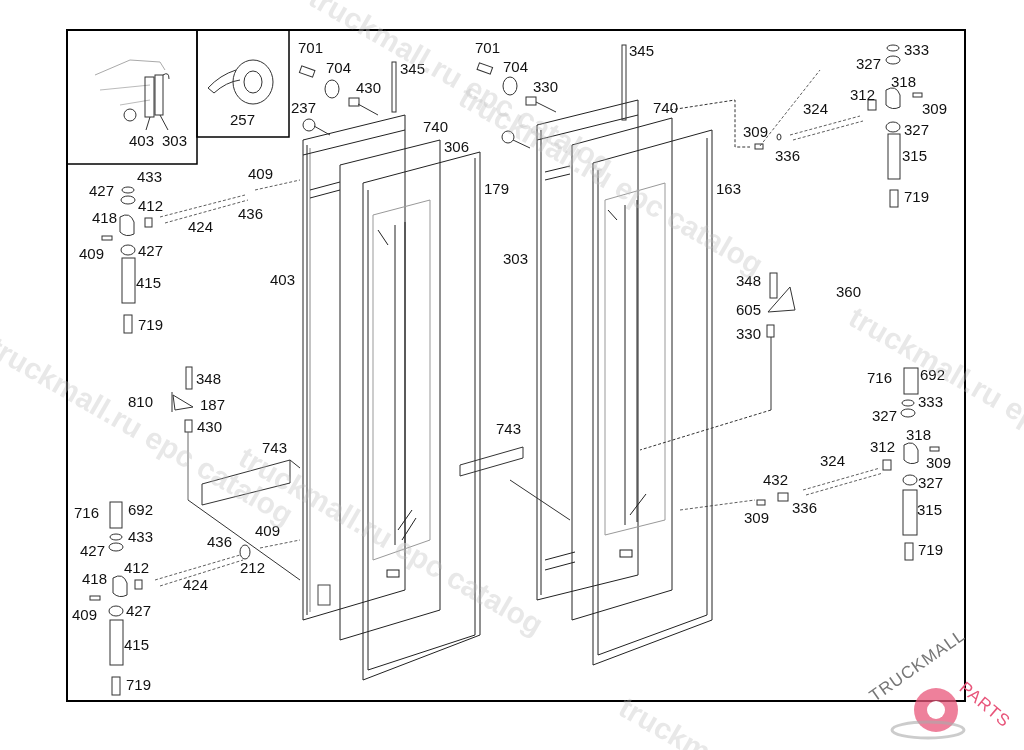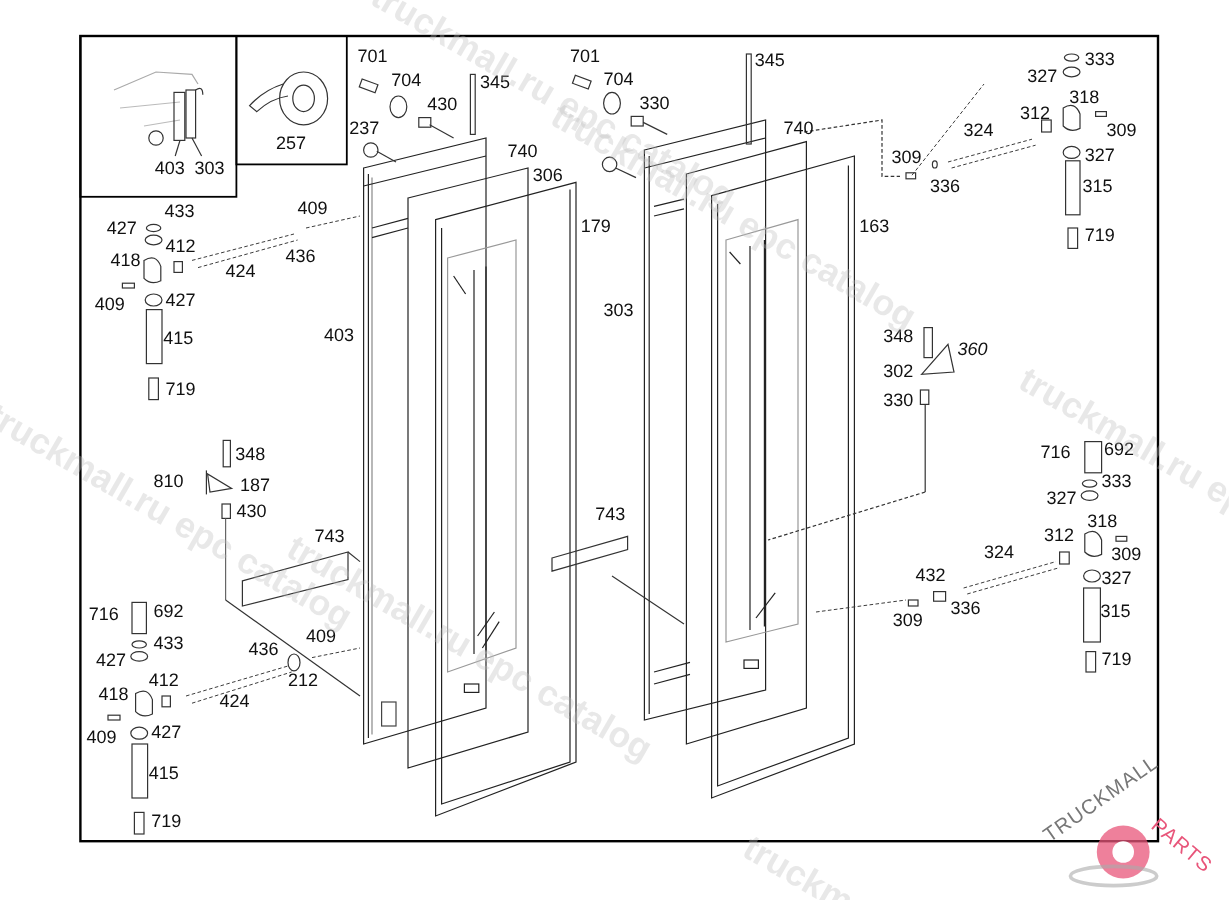--- a/index.html
+++ b/index.html
@@ -228,22 +228,22 @@
       <span class="lbl" style="left: 248px; top: 166px;">409</span>
       <span class="lbl" style="left: 138px; top: 198px;">412</span>
       <span class="lbl" style="left: 92px; top: 210px;">418</span>
       <span class="lbl" style="left: 188px; top: 219px;">424</span>
       <span class="lbl" style="left: 238px; top: 206px;">436</span>
       <span class="lbl" style="left: 79px; top: 246px;">409</span>
       <span class="lbl" style="left: 138px; top: 243px;">427</span>
       <span class="lbl" style="left: 136px; top: 275px;">415</span>
       <span class="lbl" style="left: 138px; top: 317px;">719</span>
       <span class="lbl" style="left: 736px; top: 273px;">348</span>
-      <span class="lbl" style="left: 798px; top: 284px; font-style: italic;">360</span>
-      <span class="lbl" style="left: 736px; top: 302px;">302</span>
+      <span class="lbl" style="left: 836px; top: 284px;">360</span>
+      <span class="lbl" style="left: 736px; top: 302px;">605</span>
       <span class="lbl" style="left: 736px; top: 326px;">330</span>
       <span class="lbl" style="left: 196px; top: 371px;">348</span>
       <span class="lbl" style="left: 128px; top: 394px;">810</span>
       <span class="lbl" style="left: 200px; top: 397px;">187</span>
       <span class="lbl" style="left: 197px; top: 419px;">430</span>
       <span class="lbl" style="left: 262px; top: 440px;">743</span>
       <span class="lbl" style="left: 496px; top: 421px;">743</span>
       <span class="lbl" style="left: 867px; top: 370px;">716</span>
       <span class="lbl" style="left: 920px; top: 367px;">692</span>
       <span class="lbl" style="left: 918px; top: 394px;">333</span>

